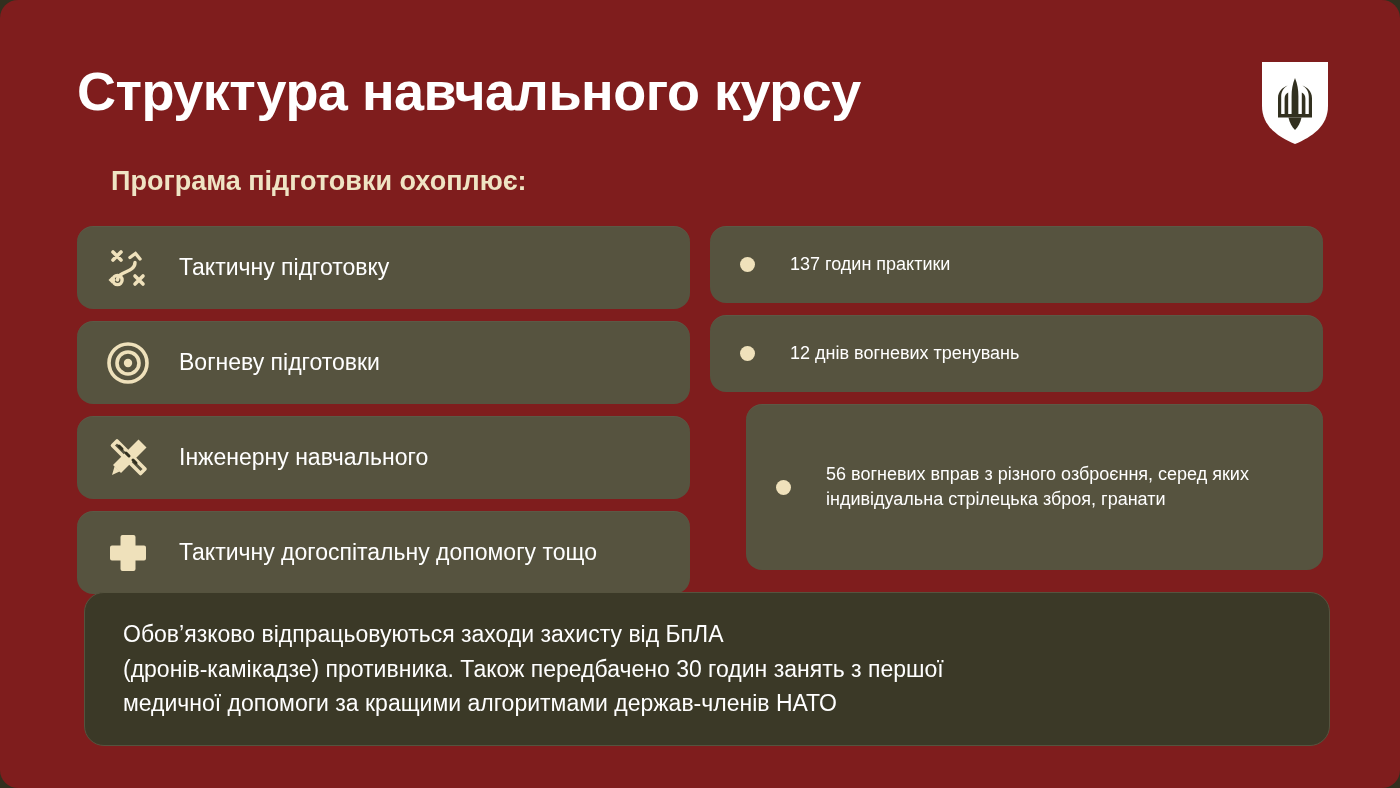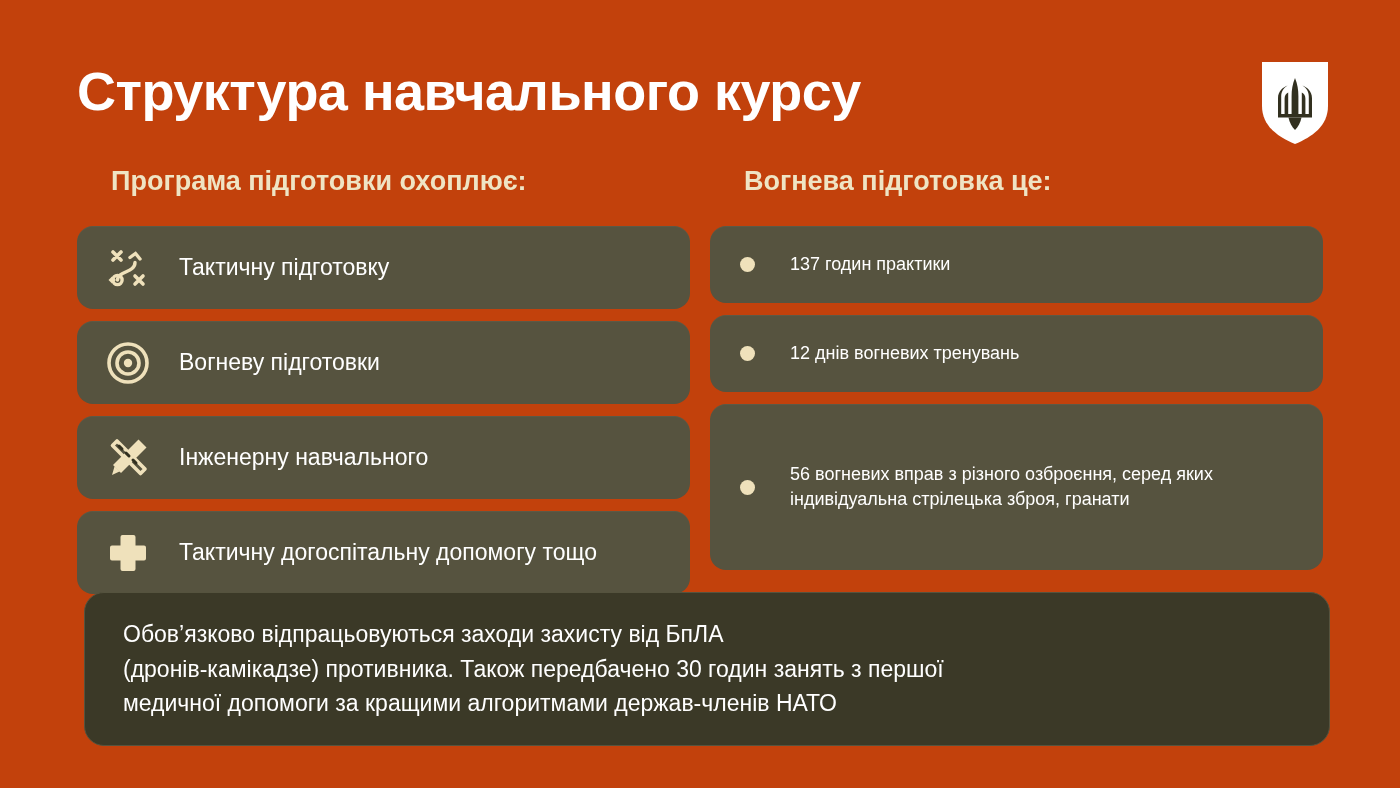--- a/index.html
+++ b/index.html
@@ -13,21 +13,22 @@
   body {
     background: #32301f;
     font-family: "Liberation Sans", sans-serif;
     -webkit-font-smoothing: antialiased;
   }
 
   .slide {
     position: relative;
     width: 1400px;
     height: 788px;
-    background: #c2410c;
+    background: #7f1d1d;
+    border-radius: 18px;
   }
 
   
   .page-title {
     position: absolute;
     left: 77px;
     top: 60px;
     font-size: 54px;
     font-weight: bold;
     color: #ffffff;
@@ -110,21 +111,21 @@
     background: #efe1bb;
     margin-right: 35px;
   }
 
   .bullet-text {
     font-size: 18px;
     color: #ffffff;
     line-height: 1.40;
   }
 
-  .card-right.tall { min-height: 166px; }
+  .card-right.tall { min-height: 166px; margin-left: 36px; }
 
   
   .footer {
     position: absolute;
     left: 84px;
     top: 592px;
     width: 1246px;
     min-height: 138px;
     background: #3b3927;
     border: 1px solid #55533e;
@@ -152,21 +153,20 @@
     <svg viewBox="0 0 66 82" width="66" height="82" aria-hidden="true">
       <path d="M0 0 H66 V44 C66 64 50 75 33 82 C16 75 0 64 0 44 Z" fill="#ffffff"></path>
       <path d="M33 16 C30.5 22 29.6 28 29.6 34.2 V52 H26.2 V30.5 C24 31.6 22.6 33.6 22.6 36.6 V52 H19.2 V34.6 C19.2 29.6 21.6 25.9 25.6 23.6 L25.6 23.6 C21.2 25.2 16 29.2 16 36.2 V55.4 H33 V16 Z" fill="#32301f"></path>
       <path d="M33 16 C35.5 22 36.4 28 36.4 34.2 V52 H39.8 V30.5 C42 31.6 43.4 33.6 43.4 36.6 V52 H46.8 V34.6 C46.8 29.6 44.4 25.9 40.4 23.6 L40.4 23.6 C44.8 25.2 50 29.2 50 36.2 V55.4 H33 V16 Z" fill="#32301f"></path>
       <path d="M26.5 55.4 H39.5 C38.4 60.6 36.2 64.6 33 68 C29.8 64.6 27.6 60.6 26.5 55.4 Z" fill="#32301f"></path>
     </svg>
   </div>
 
   <div class="col-heading left">Програма підготовки охоплює:</div>
 
-  <div class="col-heading right">Вогнева підготовка це:</div>
 
   <div class="col col-left">
 
     <div class="card card-left">
       <span class="card-icon">
         <svg viewBox="0 0 46 46" width="46" height="46" aria-hidden="true">
           <g stroke="#efe1bb" stroke-width="3.4" fill="none" stroke-linecap="round">
             <path d="M12.5 35 C12.5 26 30 28 30 17.5"></path>
             <path d="M25 12.5 L30.5 8.5 L35 14"></path>
             <path d="M7 31.5 L11 35 L7 38.5 L3.5 35 Z" fill="#efe1bb" stroke="none"></path>

